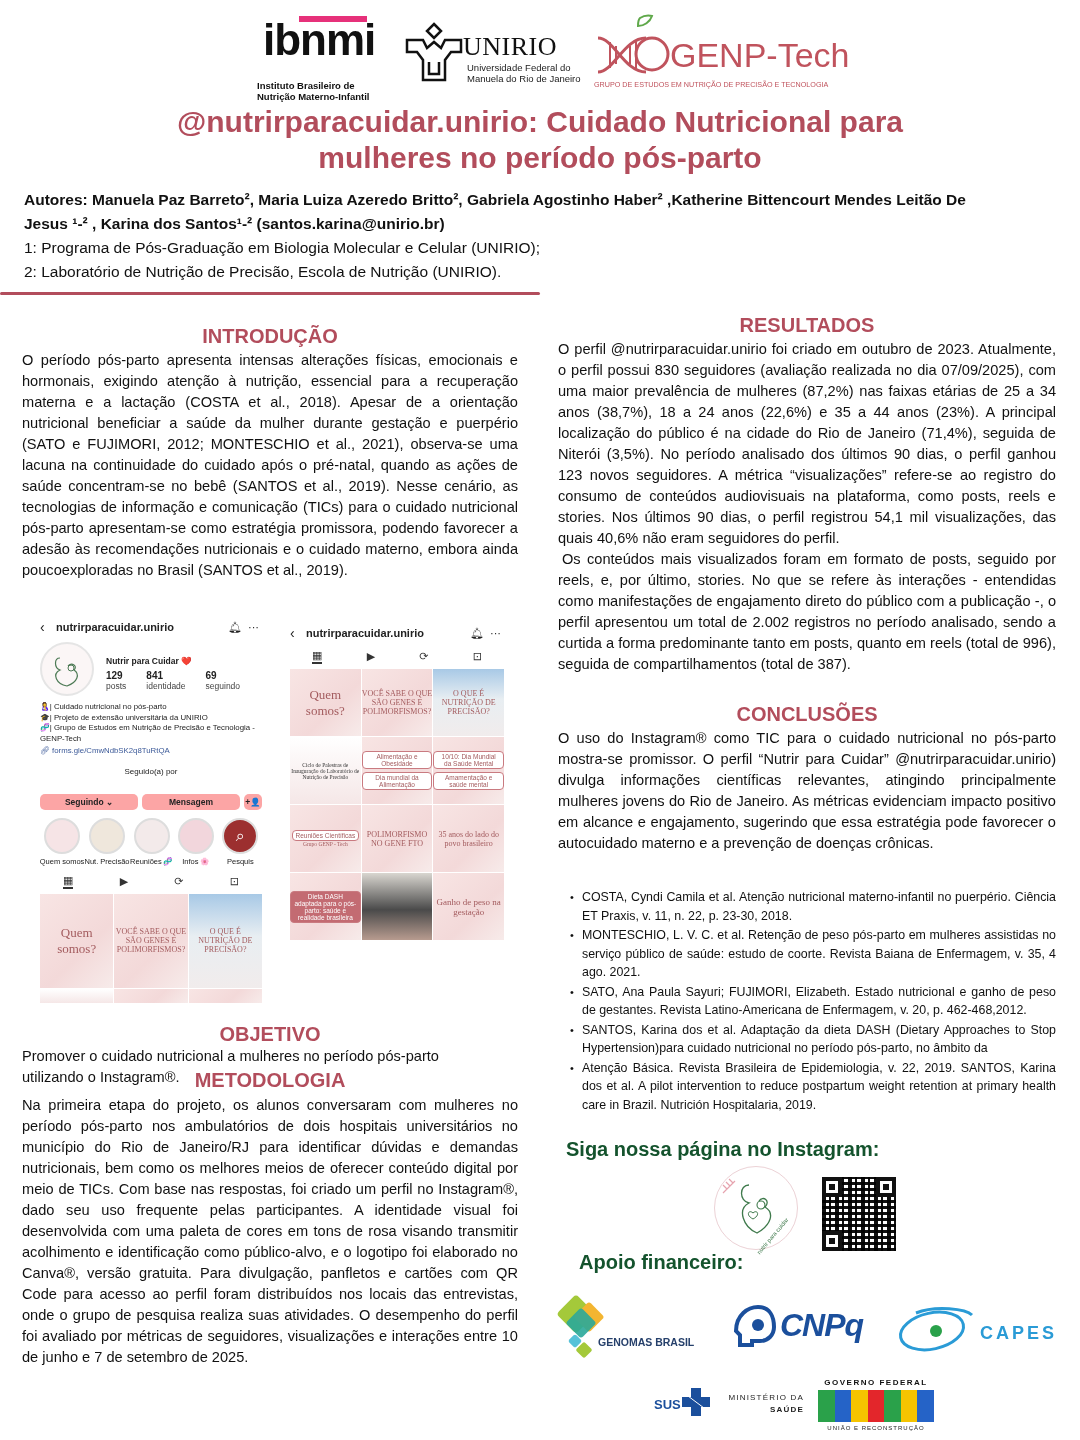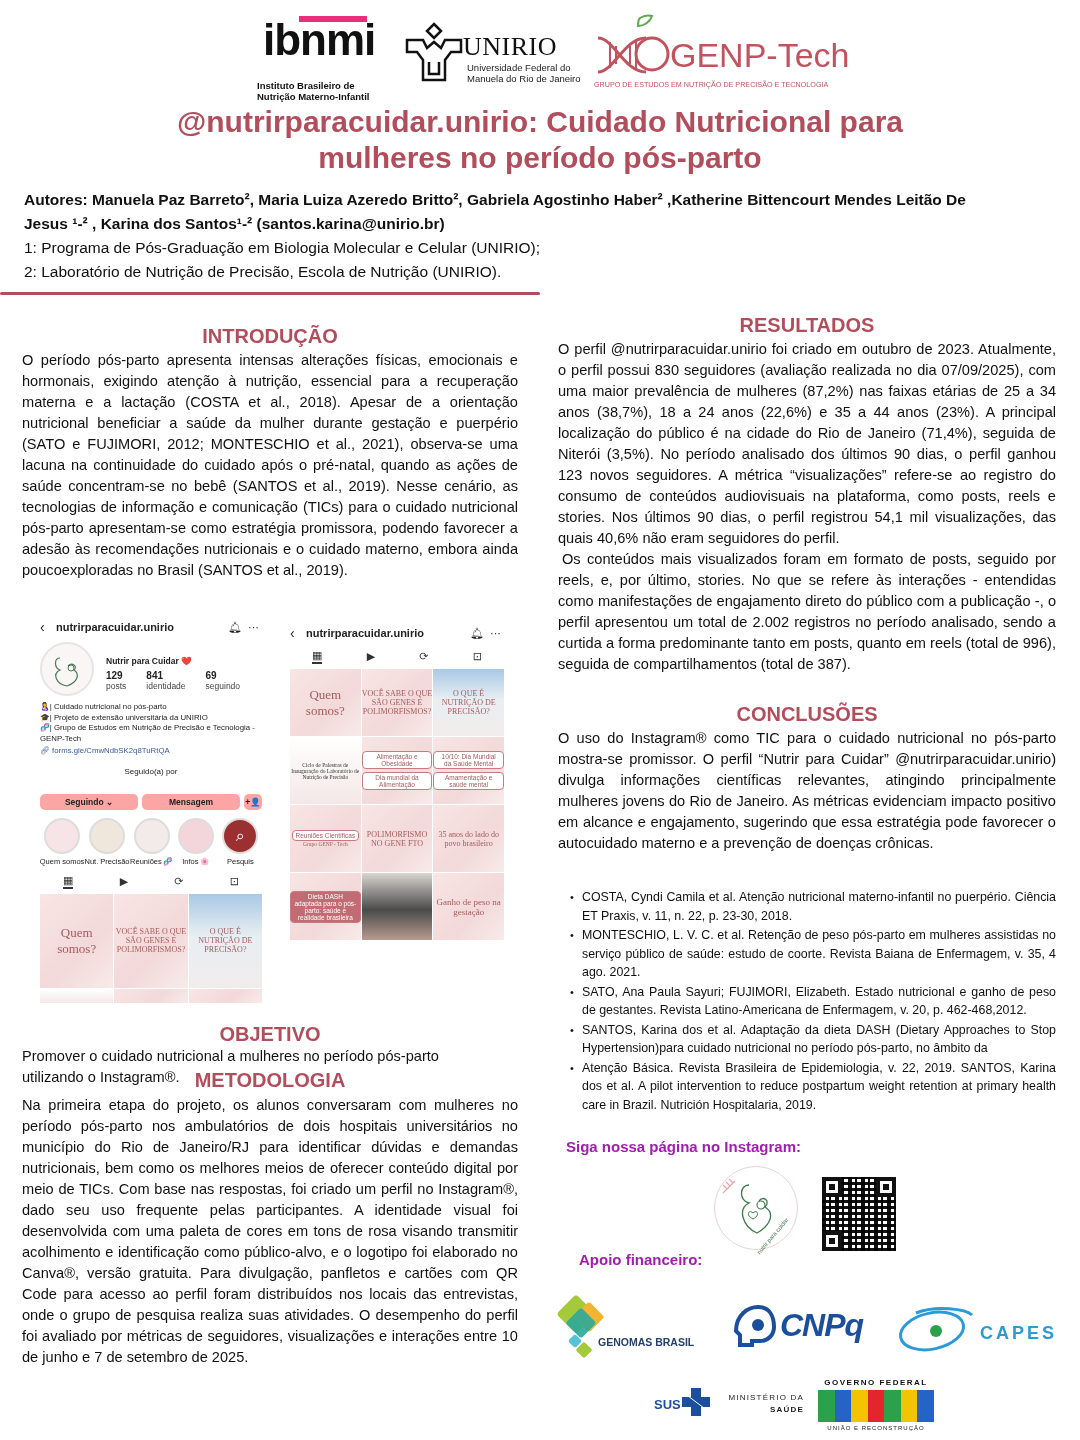--- a/index.html
+++ b/index.html
@@ -52,21 +52,21 @@
   .tile.white { background:linear-gradient(180deg,#ffffff,#f5e7e7); }
   .tile.photo { background:linear-gradient(180deg,#d9d6d0,#4a4a4a 55%,#b79b8f); color:#fff; }
   .tile .big { font-size:13px; }
   .tile .pill { border:1px solid #c97a80; border-radius:4px; padding:1px 3px; background:#fff; font-family:"Liberation Sans", sans-serif; font-size:6.5px; }
   .tile .pill.red { background:#c36b72; color:#fff; }
 
   .biblio { font-size:12.4px; line-height:18.5px; color:#111; text-align:justify; }
   .biblio li { list-style:none; position:relative; padding-left:14px; margin-bottom:1px; }
   .biblio li::before { content:"•"; position:absolute; left:2px; top:0; font-size:11px; }
 
-  .sub-h { font-weight:bold; font-size:15px; color:#a21caf; }
+  .sub-h { font-weight:bold; font-size:20px; color:#14532d; }
   .qr { width:74px; height:74px; background:
       repeating-linear-gradient(90deg,#111 0 4px,#fff 4px 7px,#111 7px 9px,#fff 9px 13px),
       repeating-linear-gradient(0deg,#111 0 3px,#fff 3px 6px);
     background-blend-mode: multiply; position:relative; }
   .qr .fp { position:absolute; width:20px; height:20px; border:4px solid #111; background:#fff; }
   .qr .fp::after { content:""; position:absolute; left:3px; top:3px; width:6px; height:6px; background:#111; }
 </style>
 </head>
 <body>
 

